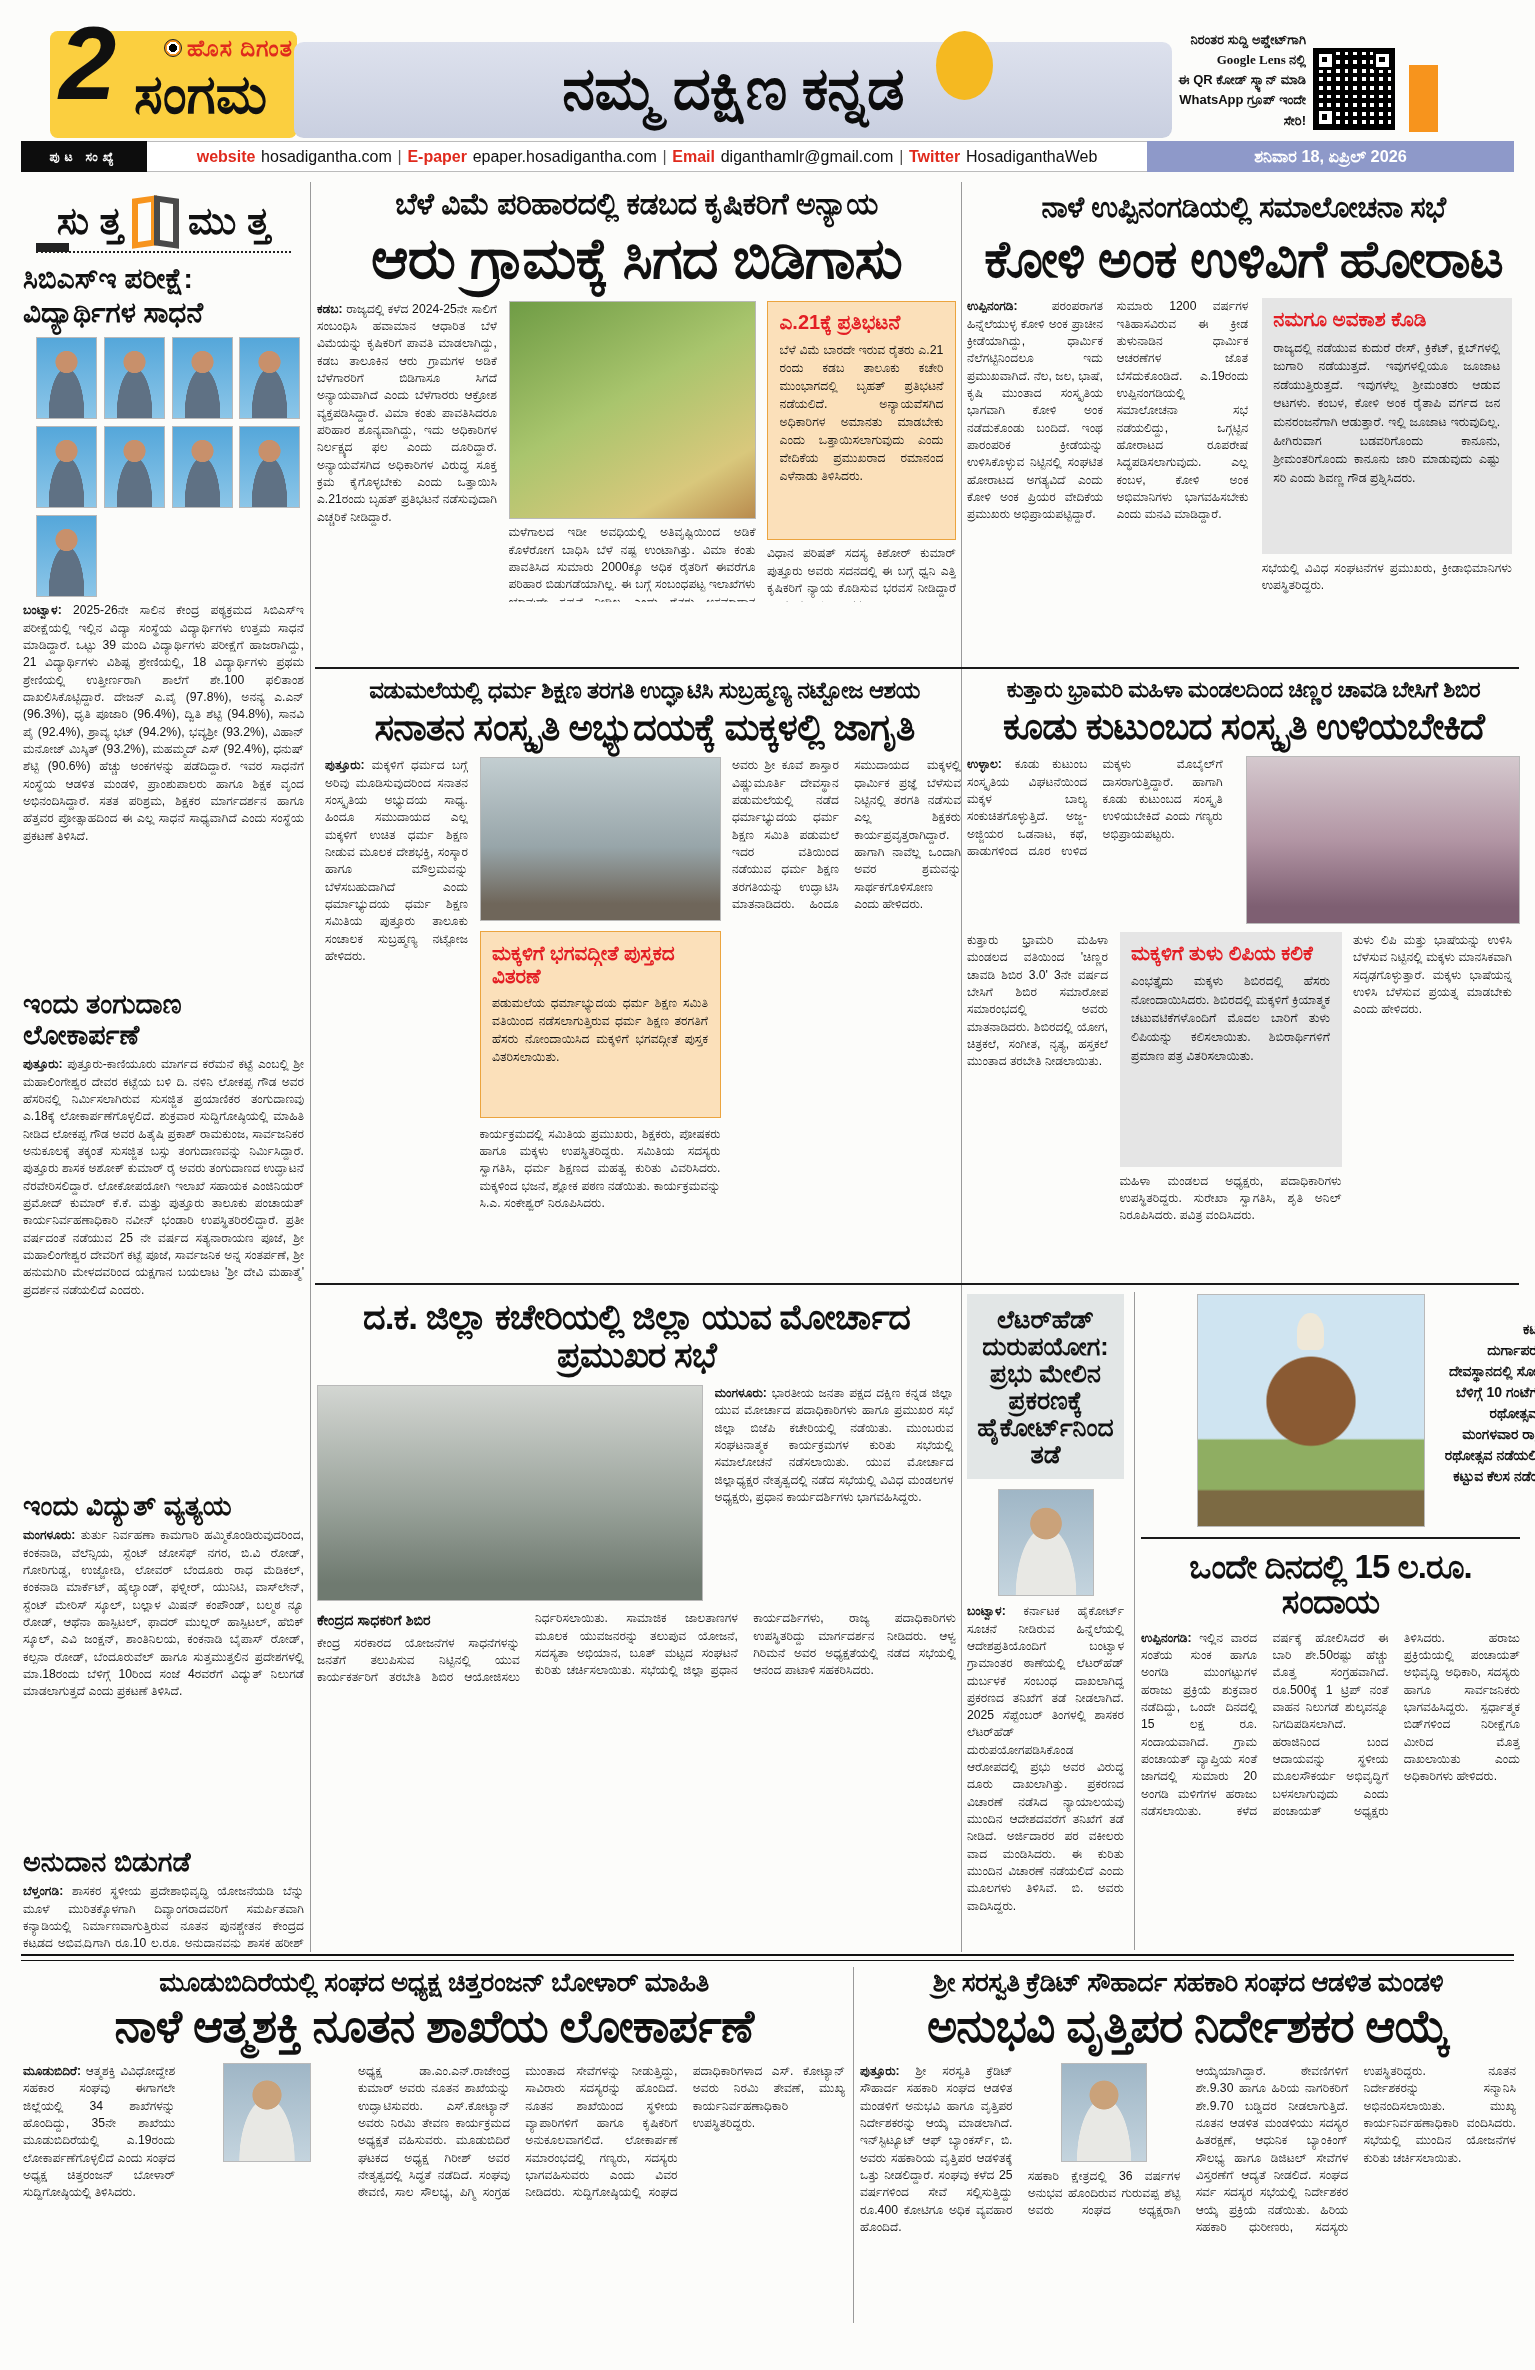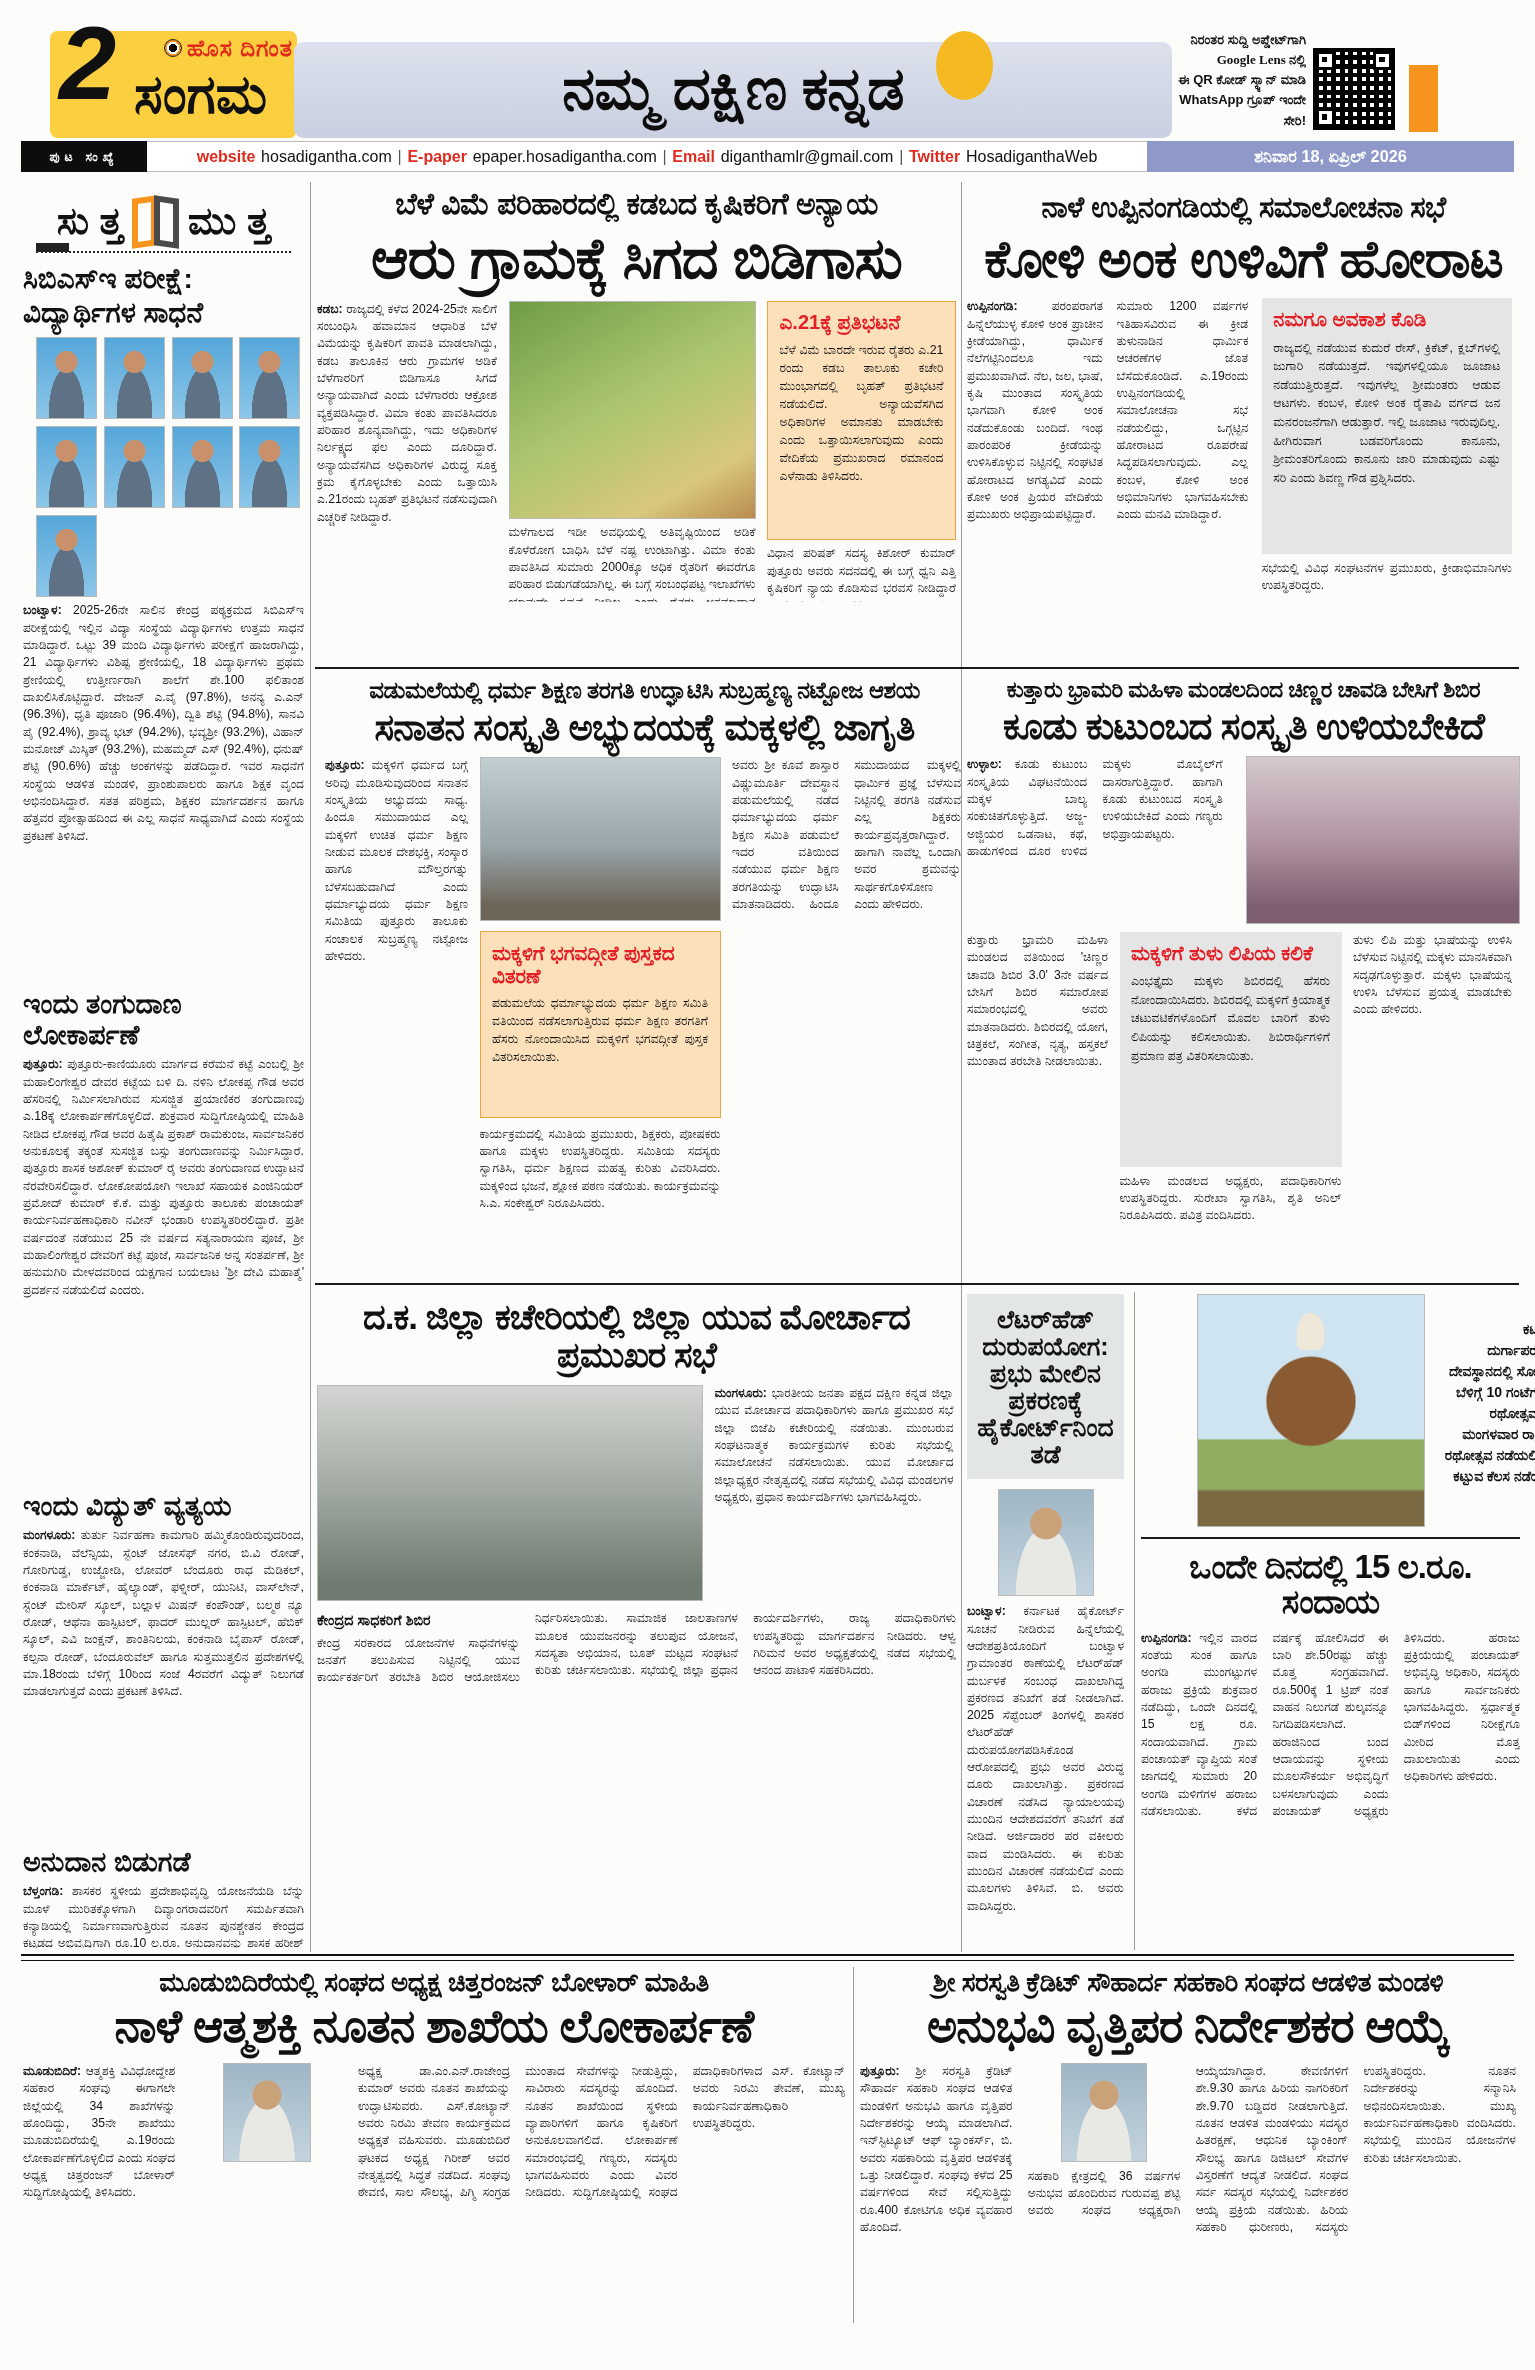--- a/index.html
+++ b/index.html
@@ -241,21 +241,21 @@
       </div>
     </div>
   </div>
 
   <div style="position:absolute;left:317px;top:677px;width:639px;height:598px;overflow:hidden;margin-left:8px;">
     <div class="kicker" style="font-size:23px;">ವಡುಮಲೆಯಲ್ಲಿ ಧರ್ಮ ಶಿಕ್ಷಣ ತರಗತಿ ಉದ್ಘಾಟಿಸಿ ಸುಬ್ರಹ್ಮಣ್ಯ ನಟ್ಟೋಜ ಆಶಯ</div>
     <div class="headline" style="font-size:37px;margin:3.8px 0 9.6px;">ಸನಾತನ ಸಂಸ್ಕೃತಿ ಅಭ್ಯುದಯಕ್ಕೆ ಮಕ್ಕಳಲ್ಲಿ ಜಾಗೃತಿ</div>
     <div style="display:flex;gap:11.5px;">
       <div class="body-txt" style="width:143px;height:497px;">
         <span class="dl">ಪುತ್ತೂರು:</span>
-        <span>ಮಕ್ಕಳಿಗೆ ಧರ್ಮದ ಬಗ್ಗೆ ಅರಿವು ಮೂಡಿಸುವುದರಿಂದ ಸನಾತನ ಸಂಸ್ಕೃತಿಯ ಅಭ್ಯುದಯ ಸಾಧ್ಯ. ಹಿಂದೂ ಸಮುದಾಯದ ಎಲ್ಲ ಮಕ್ಕಳಿಗೆ ಉಚಿತ ಧರ್ಮ ಶಿಕ್ಷಣ ನೀಡುವ ಮೂಲಕ ದೇಶಭಕ್ತಿ, ಸಂಸ್ಕಾರ ಹಾಗೂ ಮೌಲ್ತರಗತ್ನು ಬೆಳೆಸಬಹುದಾಗಿದೆ ಎಂದು ಧರ್ಮಾಭ್ಯುದಯ ಧರ್ಮ ಶಿಕ್ಷಣ ಸಮಿತಿಯ ಪುತ್ತೂರು ತಾಲೂಕು ಸಂಚಾಲಕ ಸುಬ್ರಹ್ಮಣ್ಯ ನಟ್ಟೋಜ ಹೇಳಿದರು.</span>
+        <span>ಮಕ್ಕಳಿಗೆ ಧರ್ಮದ ಬಗ್ಗೆ ಅರಿವು ಮೂಡಿಸುವುದರಿಂದ ಸನಾತನ ಸಂಸ್ಕೃತಿಯ ಅಭ್ಯುದಯ ಸಾಧ್ಯ. ಹಿಂದೂ ಸಮುದಾಯದ ಎಲ್ಲ ಮಕ್ಕಳಿಗೆ ಉಚಿತ ಧರ್ಮ ಶಿಕ್ಷಣ ನೀಡುವ ಮೂಲಕ ದೇಶಭಕ್ತಿ, ಸಂಸ್ಕಾರ ಹಾಗೂ ಮೌಲ್ರಮವನ್ನು ಬೆಳೆಸಬಹುದಾಗಿದೆ ಎಂದು ಧರ್ಮಾಭ್ಯುದಯ ಧರ್ಮ ಶಿಕ್ಷಣ ಸಮಿತಿಯ ಪುತ್ತೂರು ತಾಲೂಕು ಸಂಚಾಲಕ ಸುಬ್ರಹ್ಮಣ್ಯ ನಟ್ಟೋಜ ಹೇಳಿದರು.</span>
       </div>
       <div style="width:241px;">
         <div class="ph ph-group1" style="width:241px;height:164px;"></div>
         <div class="obox" style="height:187px;margin-top:9.6px;">
           <h4>ಮಕ್ಕಳಿಗೆ ಭಗವದ್ಗೀತೆ ಪುಸ್ತಕದ ವಿತರಣೆ</h4>
           <div class="bt">ಪಡುಮಲೆಯ ಧರ್ಮಾಭ್ಯುದಯ ಧರ್ಮ ಶಿಕ್ಷಣ ಸಮಿತಿ ವತಿಯಿಂದ ನಡೆಸಲಾಗುತ್ತಿರುವ ಧರ್ಮ ಶಿಕ್ಷಣ ತರಗತಿಗೆ ಹೆಸರು ನೋಂದಾಯಿಸಿದ ಮಕ್ಕಳಿಗೆ ಭಗವದ್ಗೀತೆ ಪುಸ್ತಕ ವಿತರಿಸಲಾಯಿತು.</div>
         </div>
         <div class="body-txt" style="height:120px;margin-top:7.6px;">
           <span>ಕಾರ್ಯಕ್ರಮದಲ್ಲಿ ಸಮಿತಿಯ ಪ್ರಮುಖರು, ಶಿಕ್ಷಕರು, ಪೋಷಕರು ಹಾಗೂ ಮಕ್ಕಳು ಉಪಸ್ಥಿತರಿದ್ದರು. ಸಮಿತಿಯ ಸದಸ್ಯರು ಸ್ವಾಗತಿಸಿ, ಧರ್ಮ ಶಿಕ್ಷಣದ ಮಹತ್ವ ಕುರಿತು ವಿವರಿಸಿದರು. ಮಕ್ಕಳಿಂದ ಭಜನೆ, ಶ್ಲೋಕ ಪಠಣ ನಡೆಯಿತು. ಕಾರ್ಯಕ್ರಮವನ್ನು ಸಿ.ಎ. ಸಂಕೇಶ್ವರ್ ನಿರೂಪಿಸಿದರು.</span>
         </div>

